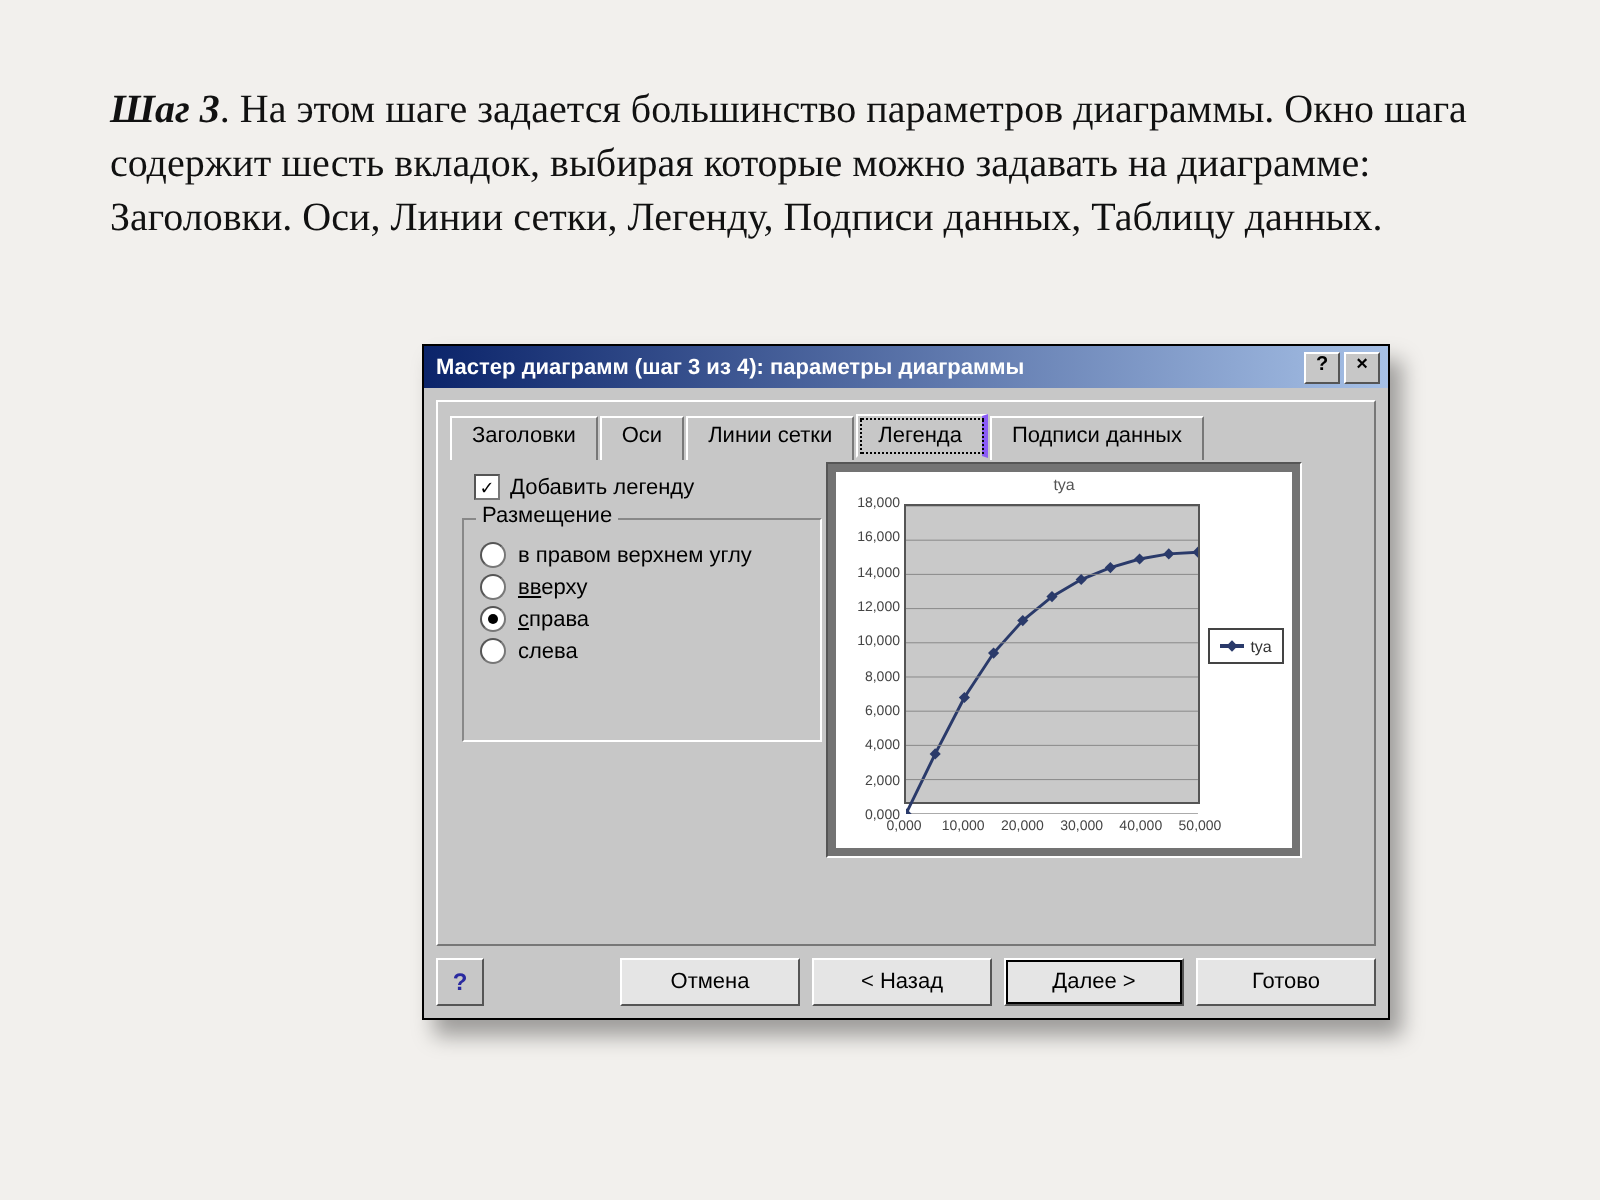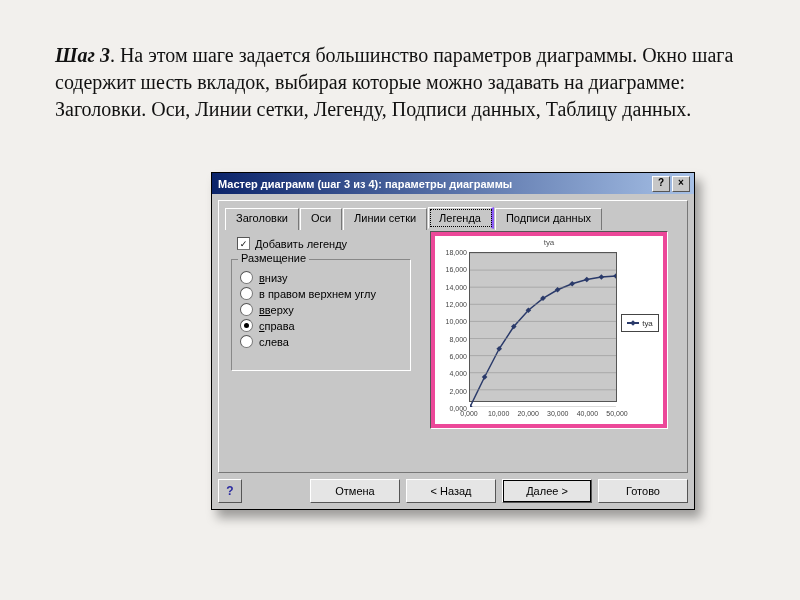--- a/index.html
+++ b/index.html
@@ -141,23 +141,23 @@
     margin-right: 6px;
     display:inline-flex; align-items:center; justify-content:center;
   }
   .radio.selected::after {
     content:""; width:5px; height:5px; border-radius:50%; background:#000;
   }
   .radio-label u { text-decoration: underline; }
 
   .chart-box {
     position: absolute;
-    right: 19px; top: 30px;
+    right: 36px; top: 30px;
     width: 236px; height: 196px;
-    background: #ec4899;
+    background: #737373;
     border: 1px solid #777;
     border-top-color:#555; border-left-color:#555;
     border-right-color:#fff; border-bottom-color:#fff;
   }
   .chart-area {
     position:absolute; inset:4px;
     background:#fff;
     font-size:8px;
     color:#333;
   }
@@ -238,24 +238,20 @@
       </div>
 
     <div class="legend-check">
       <span class="checkbox">✓</span>
       <span>Добавить легенду</span>
     </div>
 
     <div class="group">
       <span class="group-label">Размещение</span>
       <div class="radios" id="radios">
-          <div class="radio-row">
-            <span class="radio"></span>
-            <span class="radio-label"><u>в</u>низу</span>
-          </div>
           <div class="radio-row">
             <span class="radio"></span>
             <span class="radio-label">в правом верхнем углу</span>
           </div>
           <div class="radio-row">
             <span class="radio"></span>
             <span class="radio-label"><u>вв</u>ерху</span>
           </div>
           <div class="radio-row">
             <span class="radio selected"></span>

